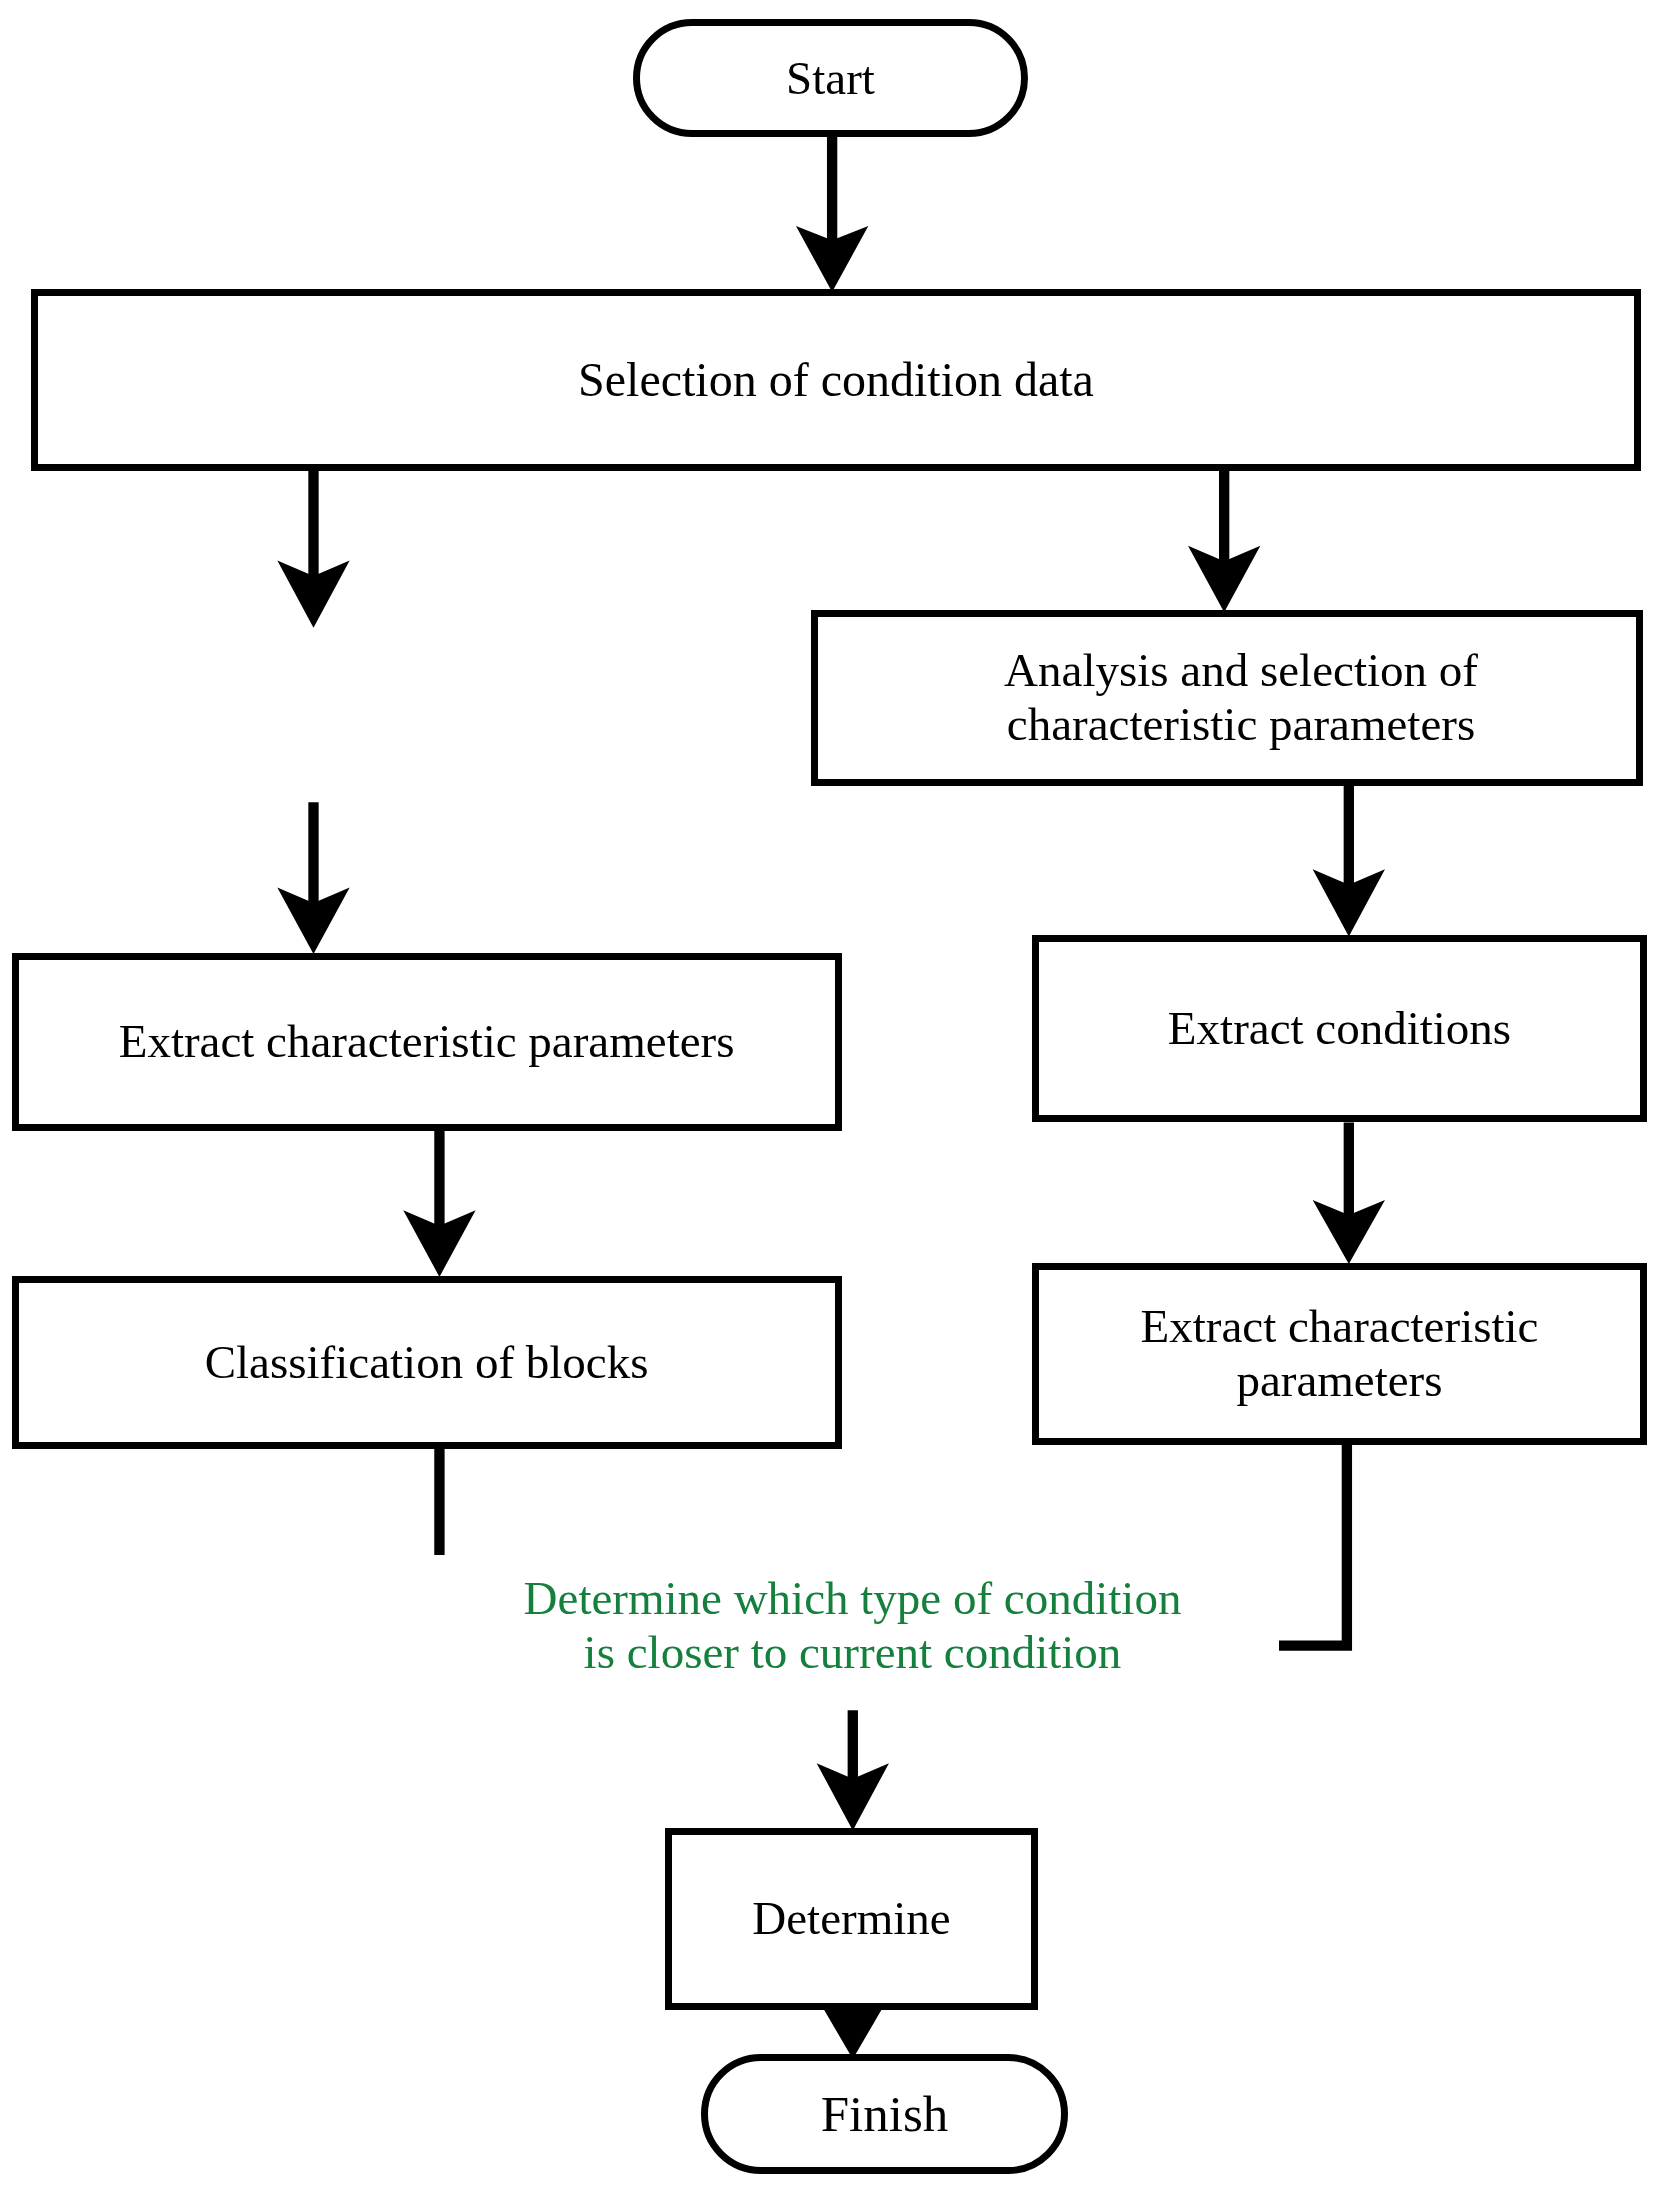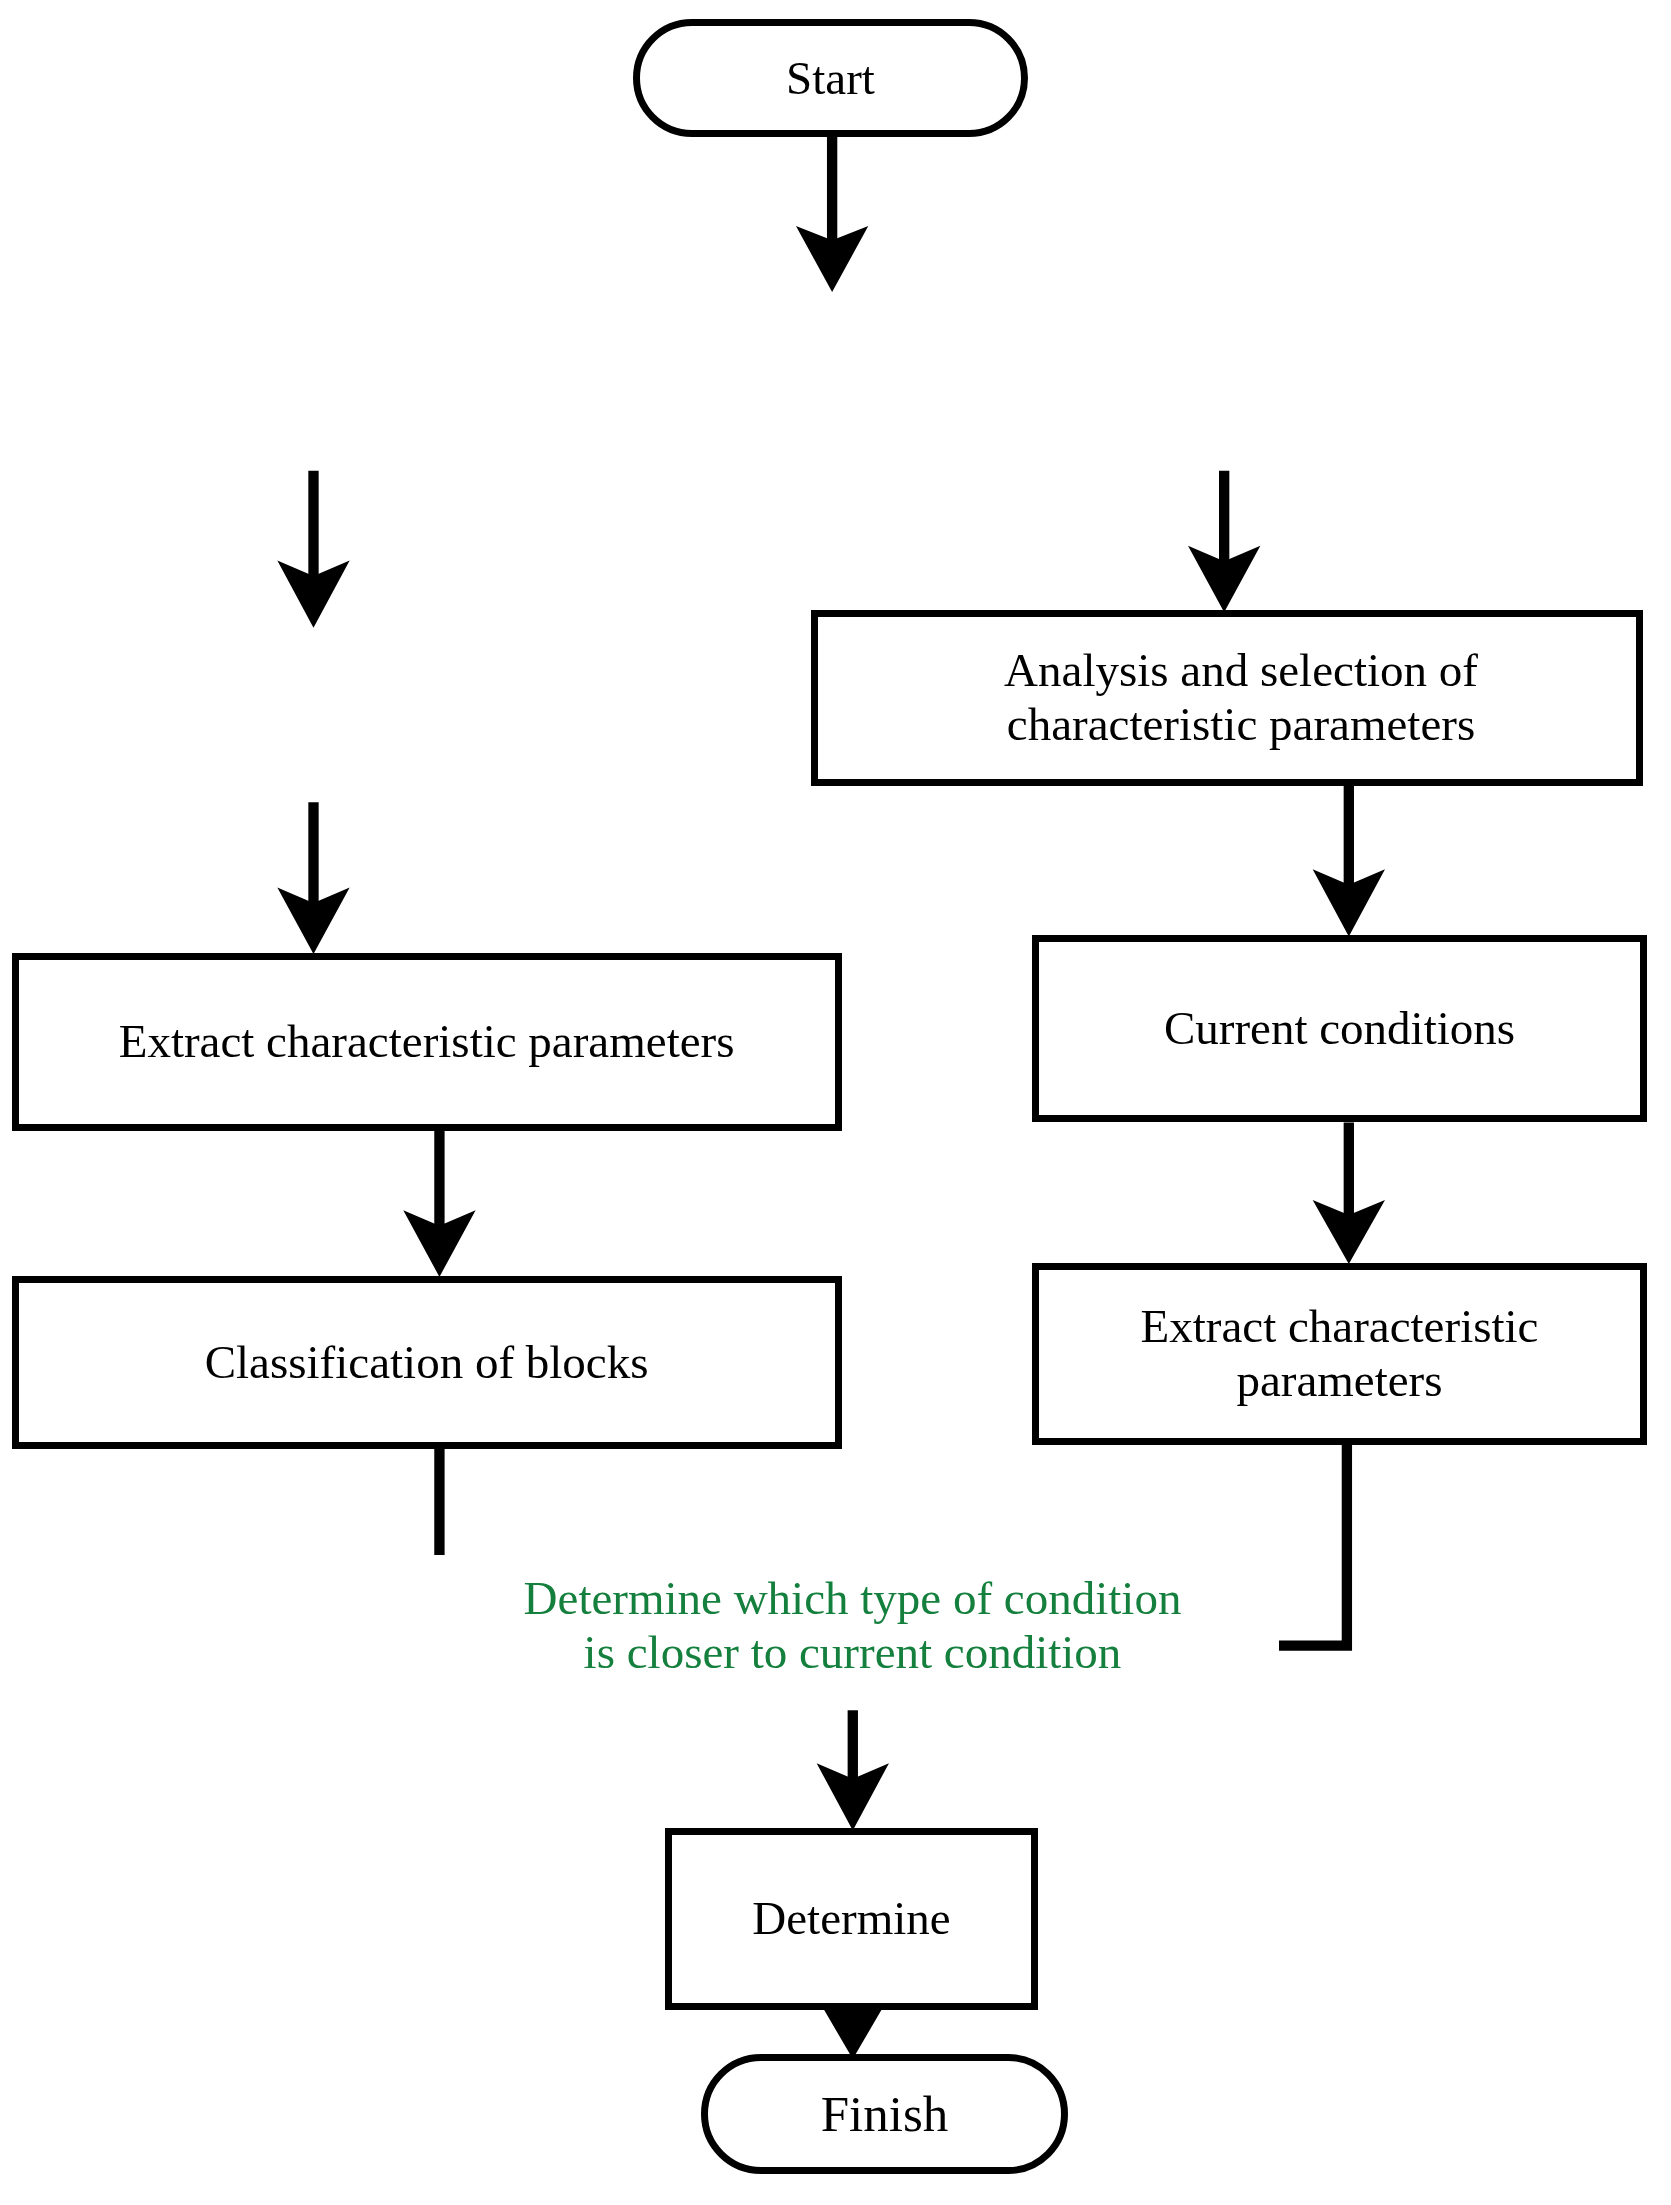--- a/index.html
+++ b/index.html
@@ -138,33 +138,36 @@
         <line x1="1320" y1="3112" x2="1320" y2="3118"></line>
         <polygon points="1320,3188 1264,3092 1320,3114 1376,3092" fill="#000000" stroke="none"></polygon>
       </g>
     </g>
   </svg>
 
   <div class="node terminal" id="node-start">
     <span class="label">Start</span>
   </div>
 
+  <div class="node" id="node-selection">
+    <span class="label">Selection of condition data</span>
+  </div>
 
 
   <div class="node" id="node-analysis">
     <span class="label">Analysis and selection of
 characteristic parameters</span>
   </div>
 
   <div class="node" id="node-extract-l">
     <span class="label">Extract characteristic parameters</span>
   </div>
 
   <div class="node" id="node-current">
-    <span class="label">Current conditions</span>
+    <span class="label">Extract conditions</span>
   </div>
 
   <div class="node" id="node-classify">
     <span class="label">Classification of blocks</span>
   </div>
 
   <div class="node" id="node-extract-r">
     <span class="label">Extract characteristic
 parameters</span>
   </div>

